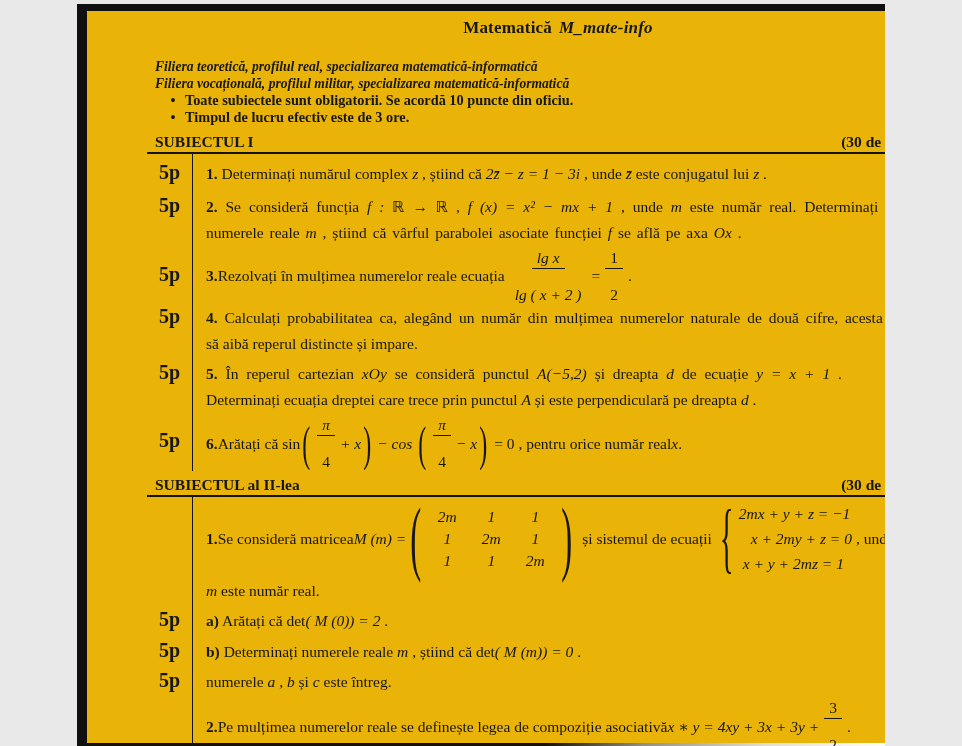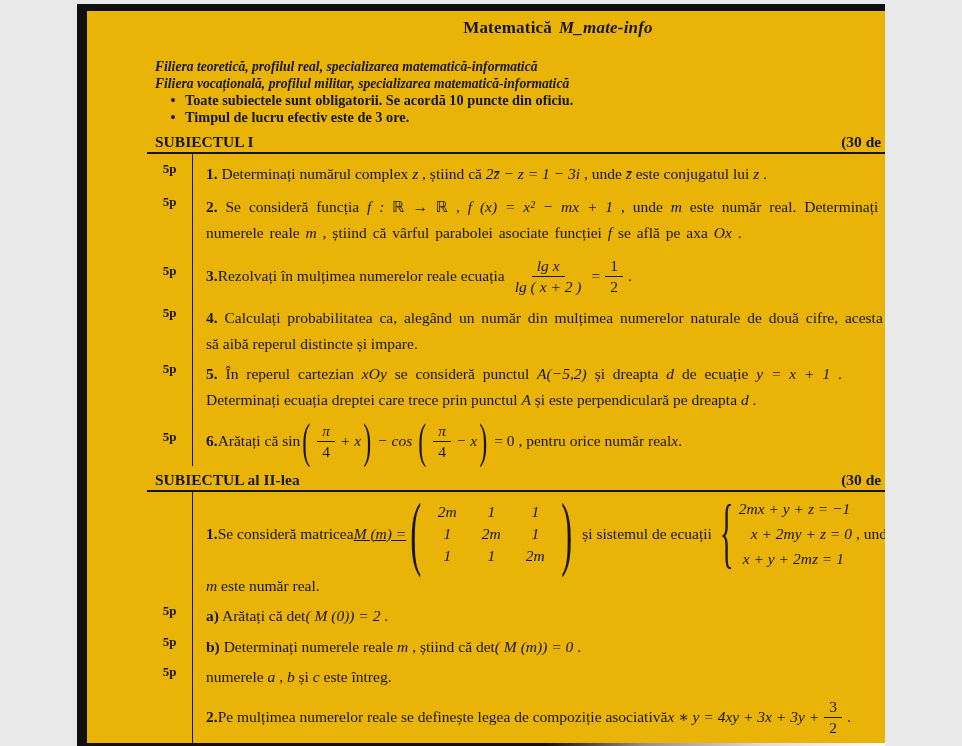--- a/index.html
+++ b/index.html
@@ -23,42 +23,42 @@
   .bullet .dot { width:24px; text-align:center; }
   .bullet .dot::before { content:"\2022"; }
 
   .sechead { display:flex; justify-content:space-between; align-items:flex-end;
              font-weight:bold; font-size:15.5px; border-bottom:2.5px solid #141414;
              width:790px; padding:0 2px 1px 8px; box-sizing:border-box; }
   .sechead.first  { margin-top:7px; }
   .sechead.second { margin-top:5px; }
 
   .row { display:flex; }
-  .row .pts  { width:45px; min-width:45px; font-weight:bold; font-size:13px; text-align:center; }
+  .row .pts  { width:45px; min-width:45px; font-weight:bold; font-size:20px; text-align:center; }
   .row .body { flex:1; border-left:1.6px solid #141414; padding-left:13px; }
 
   .pline { margin:0; font-size:15.5px; line-height:26px; }
   .mi { font-style:italic; }
   .bnum { font-weight:bold; }
   .ws2 { word-spacing:2px; } .ws3 { word-spacing:3px; } .ws4 { word-spacing:4px; }
 
   .r1 .body, .r1 .pts { padding-top:7px; }  .r1 .body { padding-bottom:5px; }
   .r2 .body, .r2 .pts { padding-top:2px; }  .r2 .body { padding-bottom:2px; }
   .r4 .body, .r4 .pts { padding-top:1px; }  .r4 .body { padding-bottom:1px; }
   .r5 .body, .r5 .pts { padding-top:3px; }  .r5 .body { padding-bottom:3px; }
   .ra .body, .ra .pts { padding-top:4px; }  .ra .body { padding-bottom:2px; }
   .rb .body, .rb .pts { padding-top:3px; }  .rb .body { padding-bottom:2px; }
   .rc .body, .rc .pts { padding-top:2px; }  .rc .body { padding-bottom:2px; }
   .rlast .body { padding-bottom:18px; }
 
   .fracline { display:flex; align-items:center; min-height:56px; font-size:15.5px; }
   .frac { display:inline-flex; flex-direction:column; align-items:center; margin:0 5px;
           font-size:15.5px; line-height:18px; vertical-align:middle; }
   .frac .num { border-bottom:1.4px solid #171717; padding:0 5px 1px; }
-  .frac .den { padding:1px 5px 0;text-align:right; }
+  .frac .den { padding:17px 5px 0;text-align:right; }
 
   .sinline { display:flex; align-items:center; min-height:50px; font-size:15.5px; }
   .bp { display:inline-block; font-size:24px; transform:scaleY(2.0); line-height:1;
         margin:0 2px; font-weight:400; }
 
   .mxline { display:flex; align-items:center; font-size:15.5px; padding-top:4px; }
   .bigp { display:inline-block; font-size:33px; transform:scaleY(2.5); line-height:1; margin:0 2px; }
   .mgrid { display:grid; grid-template-columns:repeat(3,44px); row-gap:4px; text-align:center;
            font-style:italic; margin:0 2px; }
   .sys { display:flex; align-items:center; margin-left:8px; }
@@ -190,21 +190,21 @@
     </div>
 
     <div class="group">
 
       <div class="row">
         <div class="pts"></div>
         <div class="body">
           <div class="mxline">
             <span class="bnum">1.</span>
             <span> Se consideră matricea </span>
-            <span class="mi" style="margin-right:2px;text-decoration:underline;">M (m) =</span>
+            <span class="mi" style="margin-right:2px;">M (m) =</span>
             <span class="bigp">(</span>
             <span class="mgrid">
               <span>2m</span>
                 <span>1</span>
                 <span>1</span>
               <span>1</span>
                 <span>2m</span>
                 <span>1</span>
               <span>1</span>
                 <span>1</span>

